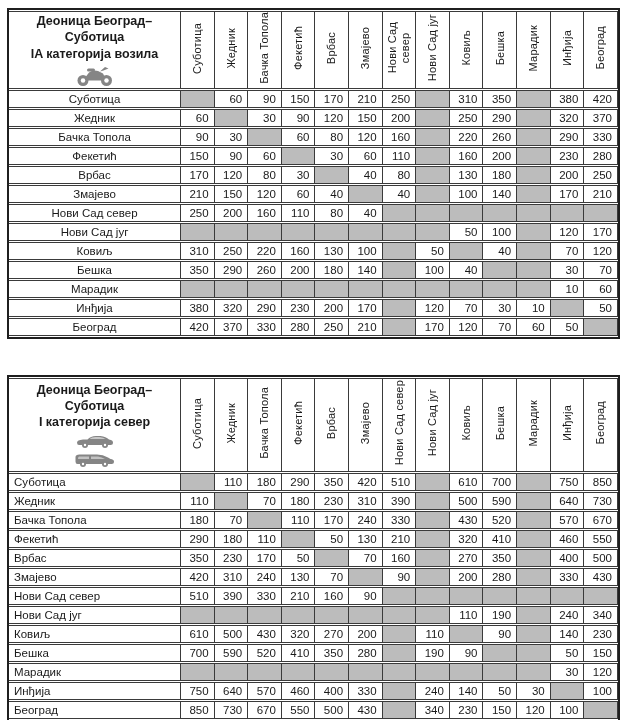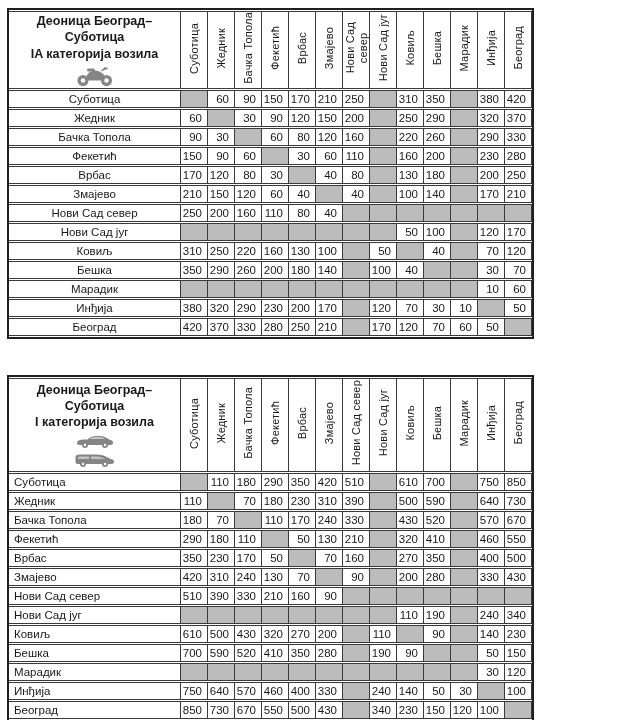--- a/index.html
+++ b/index.html
@@ -4,21 +4,21 @@
 <style>
   html,body { margin:0; padding:0; background:#fff; }
   .page {
     width:627px; height:720px; box-sizing:border-box;
     padding:8px 7px 0 7px; background:#ffffff;
     font-family:"Liberation Sans","DejaVu Sans",sans-serif;
     color:#1a1a1a;
   }
   table.toll {
     border-collapse:separate; border-spacing:0 1px;
-    table-layout:fixed; width:527px;
+    table-layout:fixed; width:613px;
     border:2px solid #1f1f1f; background:#ffffff;
   }
   table.toll col.labcol { width:172px; }
   .toll th, .toll td {
     border-right:1px solid #3a3a3a;
     border-top:1px solid #3a3a3a;
     border-bottom:1px solid #3a3a3a;
     padding:0; background:#ffffff; overflow:hidden;
   }
   .toll thead th { vertical-align:middle; text-align:center; font-weight:normal; }
@@ -301,21 +301,21 @@
   <div class="table-gap"></div>
 
   <table class="toll t2">
     <colgroup>
         <col class="labcol">
       </colgroup>
     <thead>
       <tr>
         <th class="title-cell">
           <div class="title-line">Деоница Београд–Суботица</div>
-          <div class="title-line">I категорија возила</div>
+          <div class="title-line">I категорија север</div>
           <div class="icon-stack">
             <svg class="veh" width="40" height="16" viewBox="0 0 80 32">
               <g fill="#858585">
                 <path d="M8 24 Q4 24 4 19 Q4 14 16 13 L25 13 Q31 6 42 6 L51 6 Q62 7 68 13 Q76 14 76 19 Q76 24 71 24 Z"></path>
               </g>
               <path d="M29 12 Q33 8 41 8 L49 8 Q57 9 61 12 Z" fill="#ffffff" opacity="0.55"></path>
               <circle cx="20" cy="24" r="6" fill="#858585"></circle>
                 <circle cx="60" cy="24" r="6" fill="#858585"></circle>
               <circle cx="20" cy="24" r="2.4" fill="#ffffff"></circle>
                 <circle cx="60" cy="24" r="2.4" fill="#ffffff"></circle>

